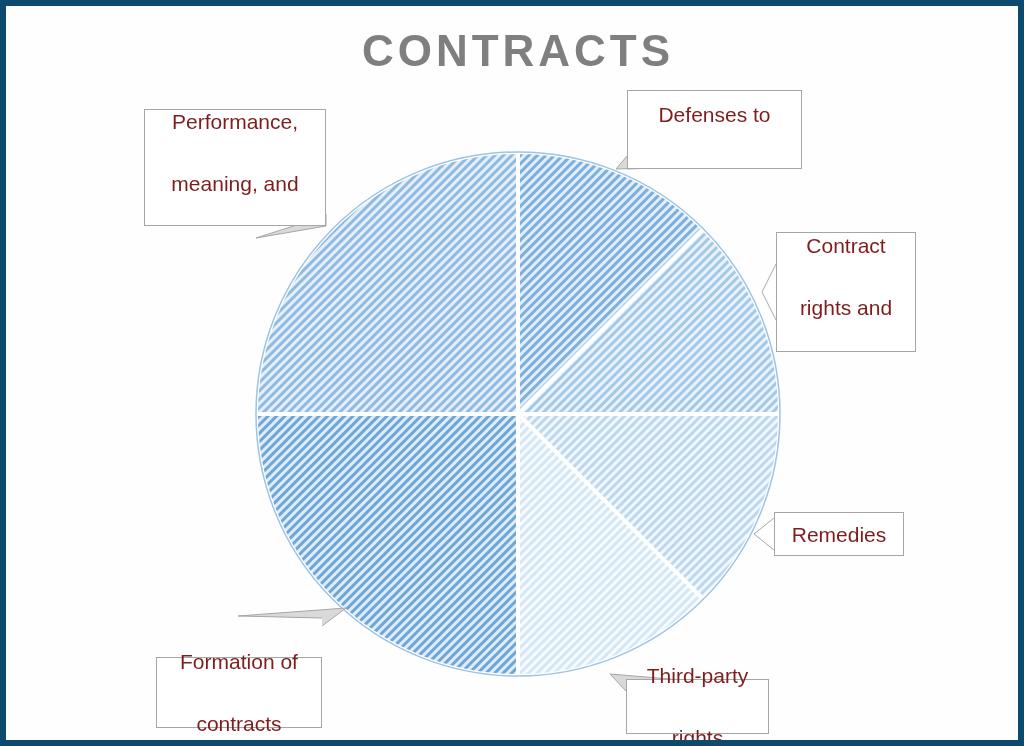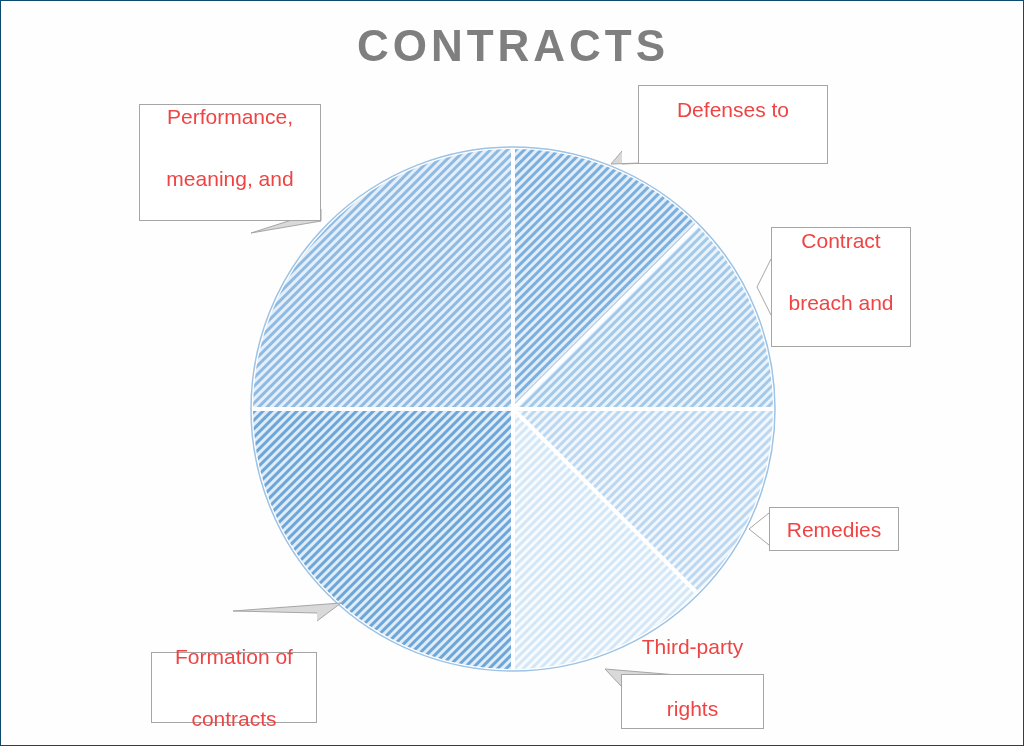--- a/index.html
+++ b/index.html
@@ -10,21 +10,21 @@
   }
   body {
     font-family: "Liberation Sans", sans-serif;
   }
   #slide {
     position: relative;
     width: 1024px;
     height: 746px;
     background: #fefefe;
     box-sizing: border-box;
-    border: 1px solid #0c4a6e;
+    border: 6px solid #0c4a6e;
     overflow: hidden;
   }
 
   
   #chart-title {
     position: absolute;
     left: 0;
     top: 20px;
     width: 1024px;
     text-align: center;
@@ -46,38 +46,38 @@
     height: 530px;
   }
   #pie-svg { display: block; }
 
   
   .callout {
     position: absolute;
     box-sizing: border-box;
     border: 1px solid #a6a6a6;
     background: #ffffff;
-    color: #ef4444;
+    color: #7f1d1d;
     font-family: "Liberation Sans", sans-serif;
     font-size: 21px;
     line-height: 31px;
     text-align: center;
     display: flex;
     align-items: center;
     justify-content: center;
     padding: 4px 6px;
     z-index: 5;
   }
   .callout span { display: block; width: 100%; }
 
   #label-performance  { left: 138px; top: 103px;  width: 182px; height: 117px; }
-  #label-defenses     { left: 637px; top: 84px;   width: 190px; height: 79px;  }
+  #label-defenses     { left: 621px; top: 84px;   width: 175px; height: 79px;  }
   #label-content      { left: 770px; top: 226px;  width: 140px; height: 120px; }
   #label-remedies     { left: 768px; top: 506px;  width: 130px; height: 44px;  }
-  #label-thirdparty   { left: 620px; top: 673px;  width: 143px; height: 55px; align-items: flex-end;  }
+  #label-thirdparty   { left: 620px; top: 673px;  width: 143px; height: 55px;  }
   #label-formation    { left: 150px; top: 611px;  width: 166px; height: 71px; margin-top: 40px;  }
 
   
   #leaders {
     position: absolute;
     left: 0; top: 0;
     width: 1024px; height: 746px;
     pointer-events: none;
     z-index: 4;
   }
@@ -160,21 +160,21 @@
 
   <div class="callout" id="label-defenses">
     <span>
       <span>Defenses to</span><br>
     </span>
   </div>
 
   <div class="callout" id="label-content">
     <span>
       <span>Contract</span><br>
-      <span>breach and</span><br>
+      <span>rights and</span><br>
     </span>
   </div>
 
   <div class="callout" id="label-remedies">
     <span>
       <span>Remedies</span>
     </span>
   </div>
 
   <div class="callout" id="label-thirdparty">

